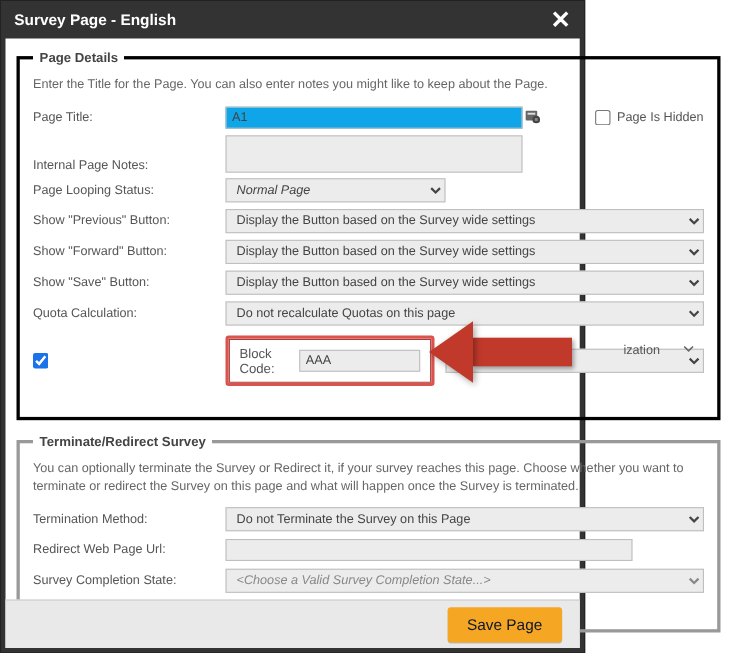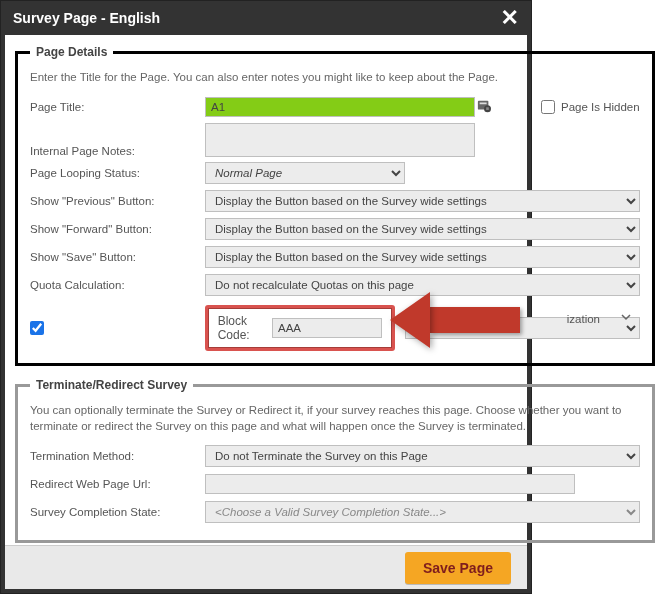--- a/index.html
+++ b/index.html
@@ -2,32 +2,32 @@
 <html><head>
 <meta charset="utf-8">
 <style>
   * { box-sizing: border-box; margin: 0; padding: 0; }
   body { font-family: Arial, Helvetica, sans-serif; font-size: 12px; color: #555; background: #fff; }
   .window { width: 532px; height: 594px; background: #333; padding: 0; position: relative; border: 1px solid #222;}
   .titlebar { height: 34px; background: #333; color: #fff; display: flex; align-items: center; padding: 0 12px; font-size: 14px; font-weight: bold; }
   .titlebar .spacer { flex: 1; }
   .close-x { font-size: 22px; font-weight: bold; cursor: pointer; color: #fff; }
   .content { background: #fff; position: absolute; top: 34px; left: 4px; right: 4px; bottom: 4px; padding: 10px 10px 6px 10px; }
-  fieldset { border: 3px solid #000; padding: 10px 12px 12px 12px; margin-bottom: 12px; position: relative; }
+  fieldset { border: 3px solid #000; padding: 10px 12px 28px 12px; margin-bottom: 12px; position: relative; }
   fieldset.grey { border: 3px solid #999; }
   legend { font-weight: bold; color: #444; padding: 0 6px; font-size: 12px; }
   .desc { color: #666; margin-bottom: 10px; font-size: 11.5px; line-height: 1.4; }
   .row { display: flex; align-items: center; min-height: 24px; margin-bottom: 4px; }
   .label { width: 175px; color: #555; font-size: 11.5px; }
   .field { flex: 1; display: flex; align-items: center; gap: 6px; }
   input[type=text], textarea, select {
     font-family: inherit; font-size: 11.5px; color: #444;
     background: #ececec; border: 1px solid #bfbfbf; padding: 3px 5px;
   }
-  input[type=text].pg-title { width: 270px; background: #84cc16; }
+  input[type=text].pg-title { width: 270px; background: #0ea5e9; }
   textarea.notes { width: 270px; height: 34px; resize: none; background: #ececec; }
   select { background: #ececec; color: #444; appearance: auto; }
   select.small { width: 200px; font-style: italic; }
   select.wide { width: 435px; }
   input[type=checkbox] { width: 14px; height: 14px; accent-color: #1a73e8; }
   .hidden-box { display:flex; align-items:center; gap:6px; margin-left: 40px;}
   .rand-row { display: flex; align-items: center; gap: 10px; margin-top: 8px; flex-wrap: nowrap; }
   .rand-check { display: flex; align-items: center; gap: 6px; width: 175px; }
   .block-group {
     border: 3px solid #d9534f; border-radius: 3px; background: #fff;
@@ -43,21 +43,21 @@
     width: 0; height: 0; border-top: 28px solid transparent; border-bottom: 28px solid transparent;
     border-right: 40px solid #c0392b; position: absolute; left: -40px; top: -15px;
     filter: drop-shadow(2px 2px 3px rgba(0,0,0,0.35));
   }
   .footer {
     position: absolute; left: 0; right: 0; bottom: 0; height: 44px;
     background: #e9e9e9; border-top: 1px solid #ccc; display: flex;
     align-items: center; justify-content: flex-end; padding: 0 16px;
   }
   .save-btn {
-    background: #f5a623; color: #7f1d1d; font-weight: bold; font-size: 14px;
+    background: #f5a623; color: #0f172a; font-weight: normal; font-size: 14px;
     border: none; padding: 8px 18px; border-radius: 3px; cursor: pointer;
     box-shadow: 0 1px 0 rgba(0,0,0,0.2);
   }
   .sel-placeholder { color: #888; font-style: italic; }
   .hidden-lbl { color:#555; font-size:11.5px;text-align:center;}
 </style>
 </head>
 <body>
 
 <div class="window">

